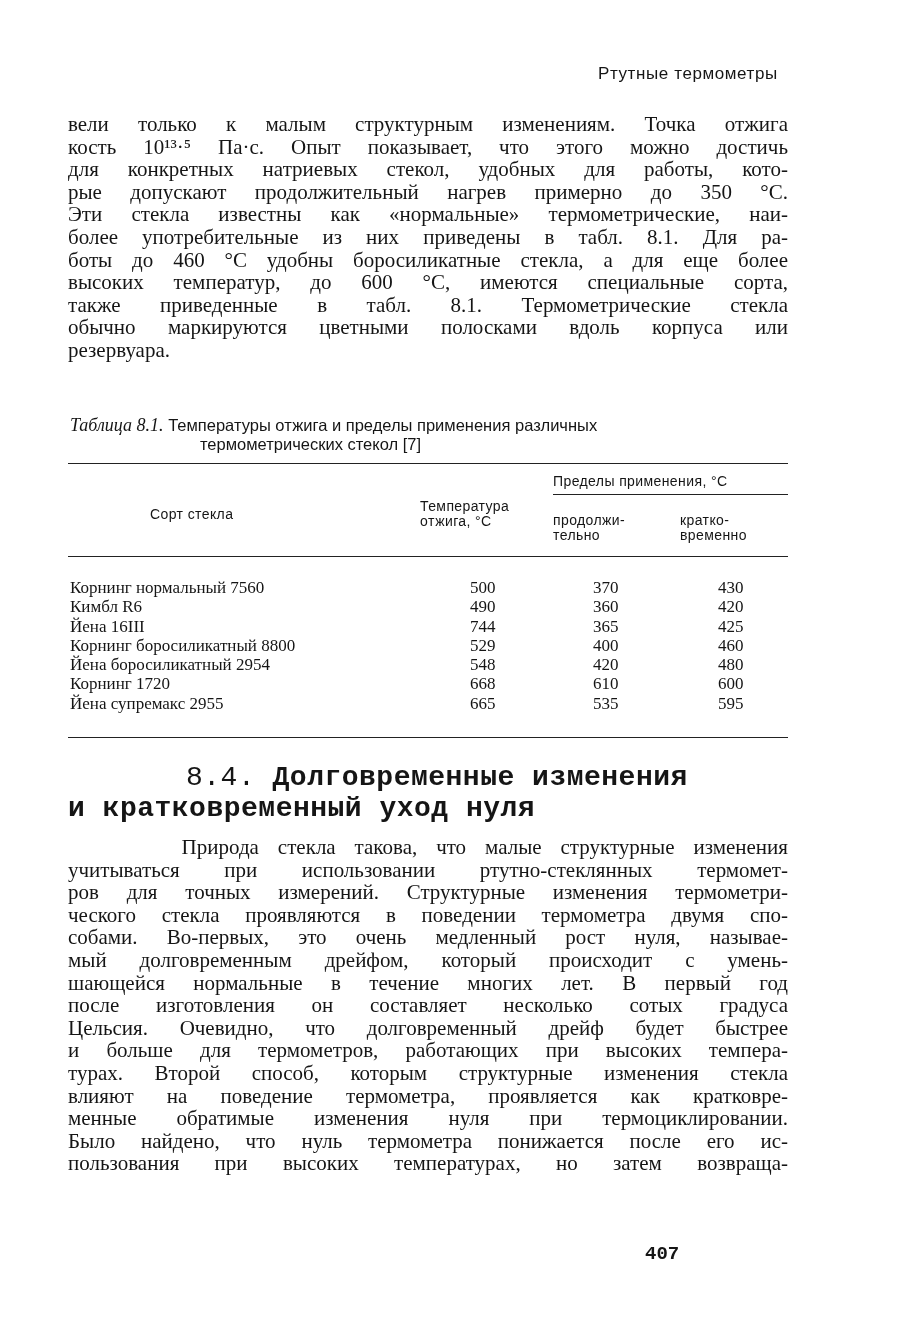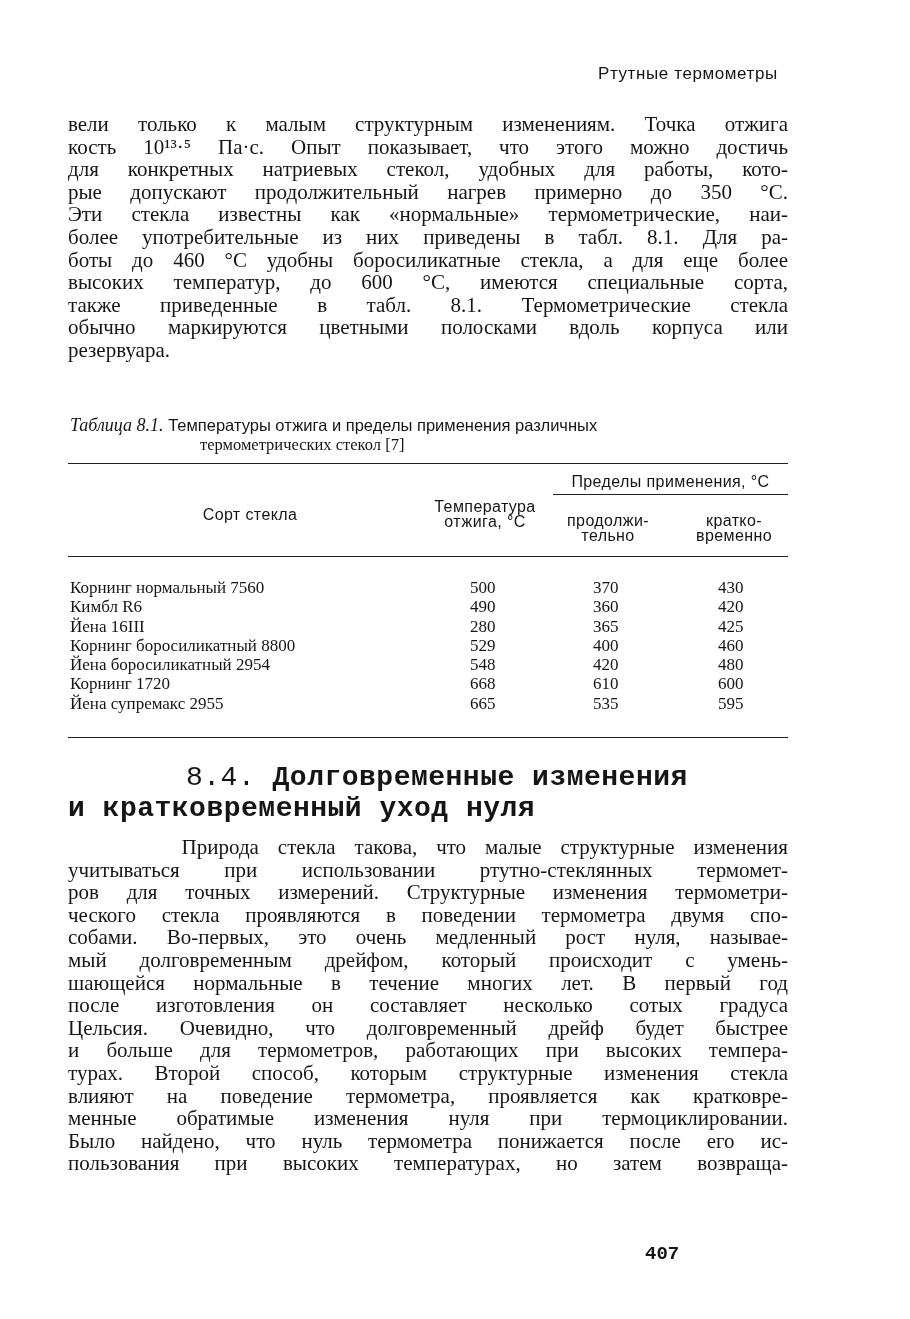--- a/index.html
+++ b/index.html
@@ -10,24 +10,24 @@
                   font-family: "Liberation Sans", "DejaVu Sans", sans-serif; }
   .textblock { position: absolute; left: 68px; width: 720px; font-size: 21px; line-height: 22.6px;
                text-align: justify; text-align-last: justify; }
   .textblock .line { display: block; white-space: nowrap; text-align: justify; text-align-last: justify; width: 720px; }
   .textblock .line.last { text-align-last: left; }
   .p1 { top: 113px; }
   .p2 { top: 836px; }
   .caption { position: absolute; left: 70px; top: 416px; font-size: 16.5px; line-height: 19px;
              font-family: "Liberation Sans", "DejaVu Sans", sans-serif; }
   .caption .label { font-style: italic; font-family: "Liberation Serif", serif; font-size: 18px; }
-  .caption .cont { padding-left: 130px; display: block; font-family: Liberation Serif, serif; }
+  .caption .cont { padding-left: 130px; display: block; }
   .rule { position: absolute; left: 68px; width: 720px; height: 0; border-top: 1.6px solid #222; }
   .rule.thin { border-top-width: 1px; }
-  .th { position: absolute; font-size: 16px; line-height: 15px; text-align: center;
+  .th { position: absolute; font-size: 14px; line-height: 15px; 
         font-family: "Liberation Sans", "DejaVu Sans", sans-serif; letter-spacing: 0.4px; }
   .tbl { position: absolute; left: 70px; top: 578px; font-size: 17px; line-height: 19.3px; }
   .tbl .row { position: relative; height: 19.3px; width: 720px; }
   .tbl .cell { position: absolute; top: 0; white-space: nowrap; text-align: right; }
   .tbl .c0 { left: 0; }
   .tbl .c1 { left: 400px; }
   .tbl .c2 { left: 523px; }
   .tbl .c3 { left: 648px; }
   .heading { position: absolute; left: 68px; font-size: 28px; line-height: 30px;
              font-family: Liberation Mono, monospace; font-weight: bold; letter-spacing: 0.5px; }
@@ -91,21 +91,21 @@
       <span class="cell c3">430</span>
     </div>
     <div class="row">
       <span class="cell c0">Кимбл R6</span>
       <span class="cell c1">490</span>
       <span class="cell c2">360</span>
       <span class="cell c3">420</span>
     </div>
     <div class="row">
       <span class="cell c0">Йена 16III</span>
-      <span class="cell c1">280</span>
+      <span class="cell c1">744</span>
       <span class="cell c2">365</span>
       <span class="cell c3">425</span>
     </div>
     <div class="row">
       <span class="cell c0">Корнинг боросиликатный 8800</span>
       <span class="cell c1">529</span>
       <span class="cell c2">400</span>
       <span class="cell c3">460</span>
     </div>
     <div class="row">

